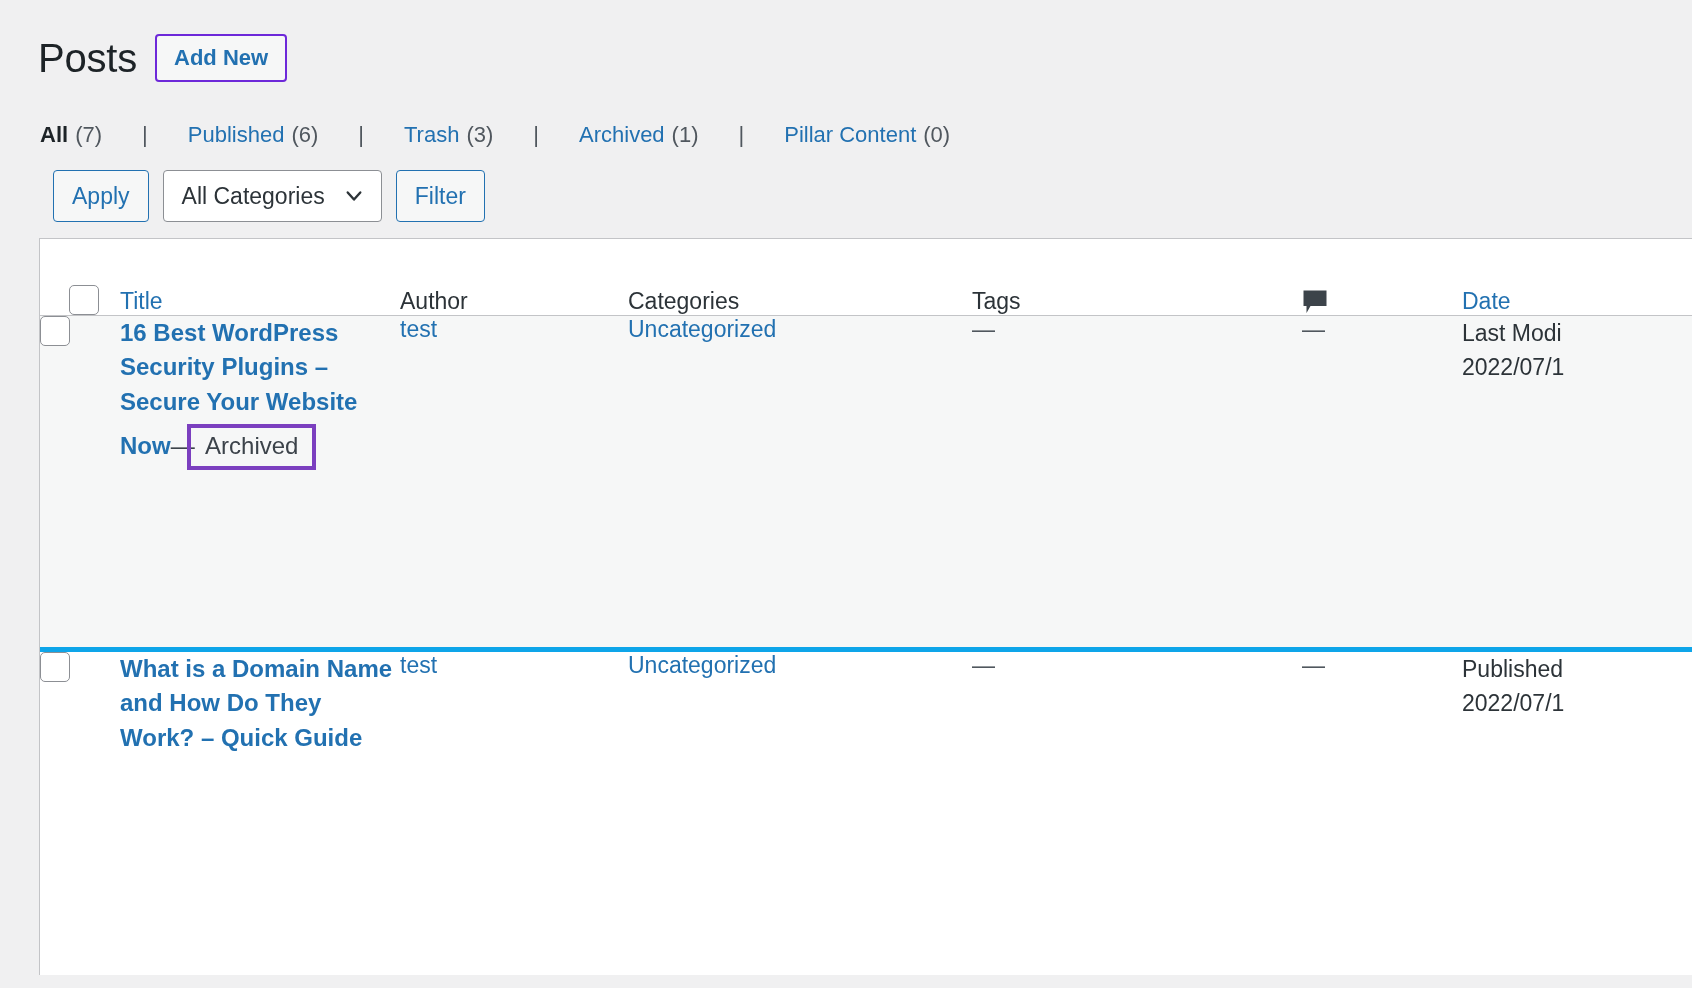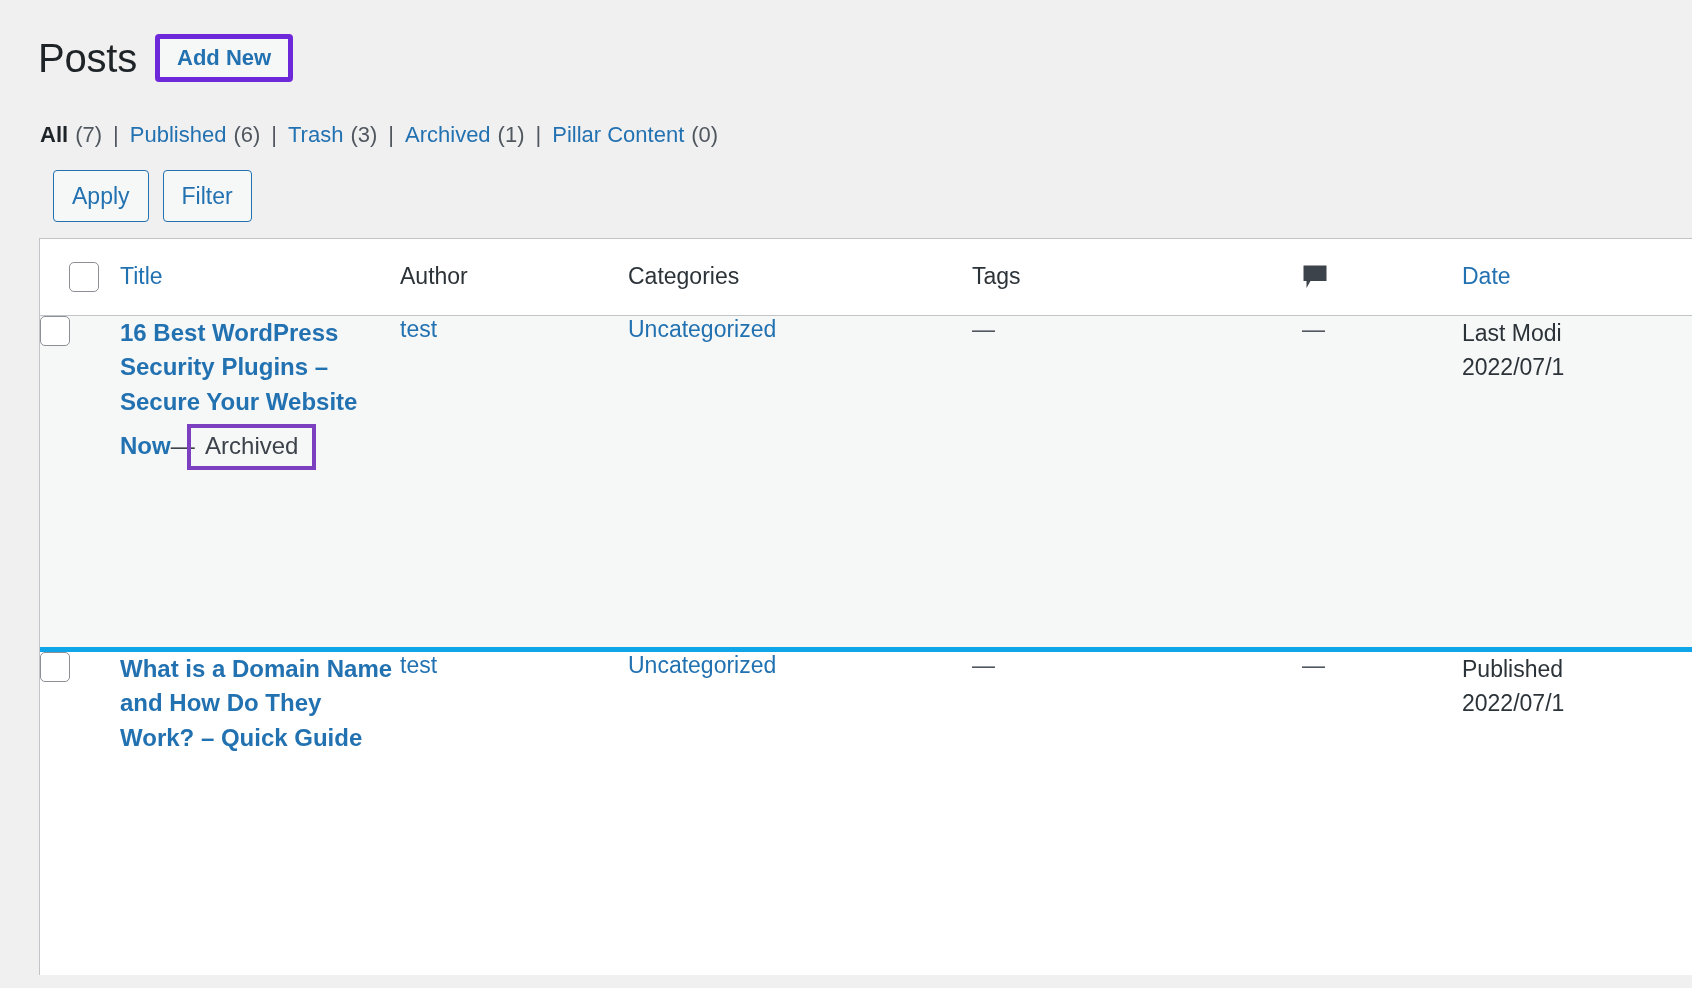--- a/index.html
+++ b/index.html
@@ -32,39 +32,40 @@
     color: #1d2327;
     line-height: 1.1;
     letter-spacing: -0.2px;
   }
   .add-new-btn {
     display: inline-flex;
     align-items: center;
     justify-content: center;
     height: 48px;
     padding: 0 17px;
-    border: 5px solid #6d28d9;
+    border: 2px solid #6d28d9;
     border-radius: 4px;
     background: #f6f7f7;
     color: #2271b1;
     font-size: 22px;
     font-weight: 700;
     line-height: 1;
     cursor: pointer;
   }
 
   
   .status-links {
     position: absolute;
     left: 40px; top: 122px;
     display: flex;
     align-items: flex-start;
     font-size: 22px;
     color: #50575e;
     white-space: nowrap;
+    gap: 29px;
   }
   .status-link-item { display: inline-flex; align-items: baseline; }
   .status-link {
     color: #2271b1;
     text-decoration: none;
     cursor: pointer;
   }
   .status-link.current {
     color: #1d2327;
     font-weight: 700;
@@ -167,21 +168,21 @@
   .col-date   { width: 258px; }
 
   thead th {
     height: 76px;
     border-bottom: 1px solid #c3c4c7;
     font-size: 23px;
     font-weight: 400;
     color: #2c3338;
     vertical-align: middle;
   }
-  thead th .hdr-inner { display: flex; align-items: center; height: 100%; }
+  thead th .hdr-inner { display: flex; align-items: flex-end; height: 100%; }
   thead th.col-cb .hdr-inner { padding-left: 29px; }
   .sortable-link {
     color: #2271b1;
     text-decoration: none;
     cursor: pointer;
   }
 
   .cb-box {
     width: 30px; height: 30px;
     border: 1px solid #8c8f94;
@@ -292,20 +293,28 @@
       <span class="status-count">(0)</span>
     </span>
   </div>
 
   <div class="toolbar">
 
 
     <div class="action-btn gap-sm">Apply</div>
 
 
+    <div class="select-box select-cats gap-sm">
+      <span>All Categories</span>
+      <span class="chev">
+        <svg viewBox="0 0 20 20">
+            <path d="M3 6 L10 14 L17 6" fill="none" stroke="#2c3338" stroke-width="2.6" stroke-linecap="round" stroke-linejoin="round"></path>
+          </svg>
+      </span>
+    </div>
 
 
     <div class="action-btn gap-sm">Filter</div>
   </div>
 
   <div class="posts-table-wrap">
     <table class="posts">
       <colgroup>
         <col class="col-cb">
           <col class="col-title">

